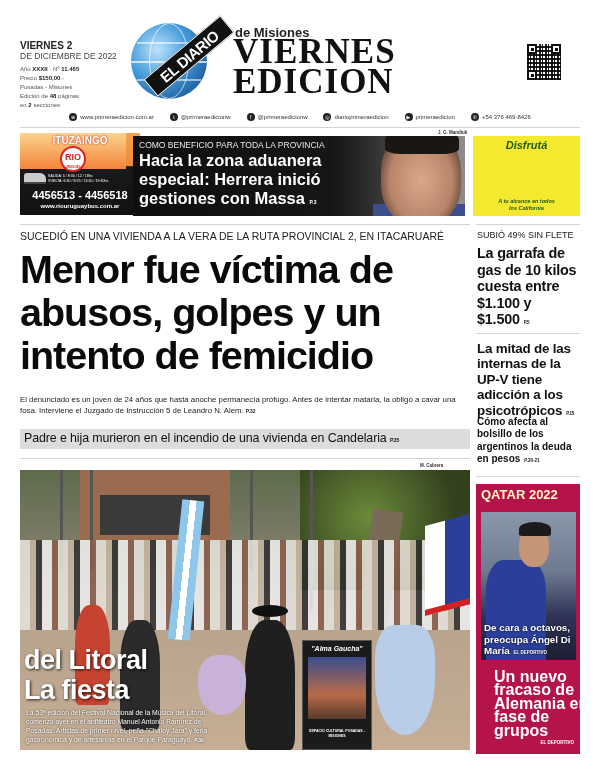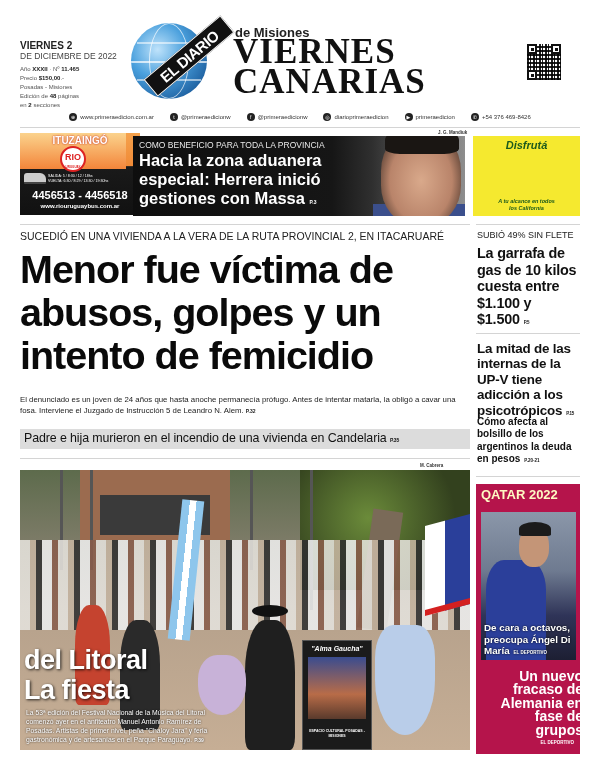--- a/index.html
+++ b/index.html
@@ -102,21 +102,21 @@
   .pr { font-size: 4.5px; font-weight: bold; margin-left: 4px; }
 
   .qatar { position: absolute; left: 476px; top: 484px; width: 104px; height: 270px; background: #b5144b; }
   .qatar .qt { position: absolute; left: 5px; top: 3px; font-weight: bold; font-size: 13px; color: #fef9c3; }
   .qatar .qphoto { position: absolute; left: 5px; top: 28px; width: 95px; height: 148px; background: linear-gradient(180deg, #8b97a9 0%, #6e7a90 40%, #2f3458 70%, #1d1f33 100%); overflow: hidden; }
   .qatar .qphoto .head { position: absolute; left: 38px; top: 15px; width: 30px; height: 40px; border-radius: 45%; background: #c49577; }
   .qatar .qphoto .hair { position: absolute; left: 38px; top: 10px; width: 32px; height: 14px; border-radius: 50% 50% 10% 10%; background: #1b1b1b; }
   .qatar .qphoto .jersey { position: absolute; left: 5px; top: 48px; width: 60px; height: 100px; background: #2b3f9a; border-radius: 30% 30% 0 0; }
   .qatar .qphoto .cap2 { position: absolute; left: 3px; top: 110px; width: 92px; font-weight: bold; font-size: 9.8px; line-height: 11.5px; color: #fff; text-shadow: 0 0 2px #000; }
   .qatar .src { font-size: 4.5px; font-weight: bold; margin-left: 4px; }
-  .qatar .q2 { position: absolute; left: 11px; top: 186px; width: 96px; font-weight: bold; font-size: 14px; line-height: 13.4px; color: #fff; text-align: right; }
+  .qatar .q2 { position: absolute; left: 18px; top: 186px; width: 96px; font-weight: bold; font-size: 16px; line-height: 13.4px; color: #fff; }
   .qatar .q2src { position: absolute; right: 6px; top: 256px; font-size: 4.5px; font-weight: bold; color: #fff; }
 </style>
 </head>
 <body>
 
 <div class="masthead">
   <div class="dateblock">
     <div class="day">VIERNES 2</div>
     <div class="month">DE DICIEMBRE DE 2022</div>
     <div class="line">
@@ -145,21 +145,21 @@
   <div class="logo">
     <div class="globe">
       <div class="gridv"></div>
         <div class="gridh"></div>
         <div class="gridh2"></div>
         <div class="gridh3"></div>
     </div>
     <div class="banner">EL DIARIO</div>
     <div class="demisiones">de Misiones</div>
     <div class="primera">VIERNES</div>
-    <div class="edicion">CANARIAS</div>
+    <div class="edicion">EDICION</div>
   </div>
 
   <div class="qr">
     <div class="f" style="left:0;top:0;"></div>
     <div class="f" style="right:0;top:0;"></div>
     <div class="f" style="left:0;bottom:0;"></div>
   </div>
 </div>
 
 <div class="social">

